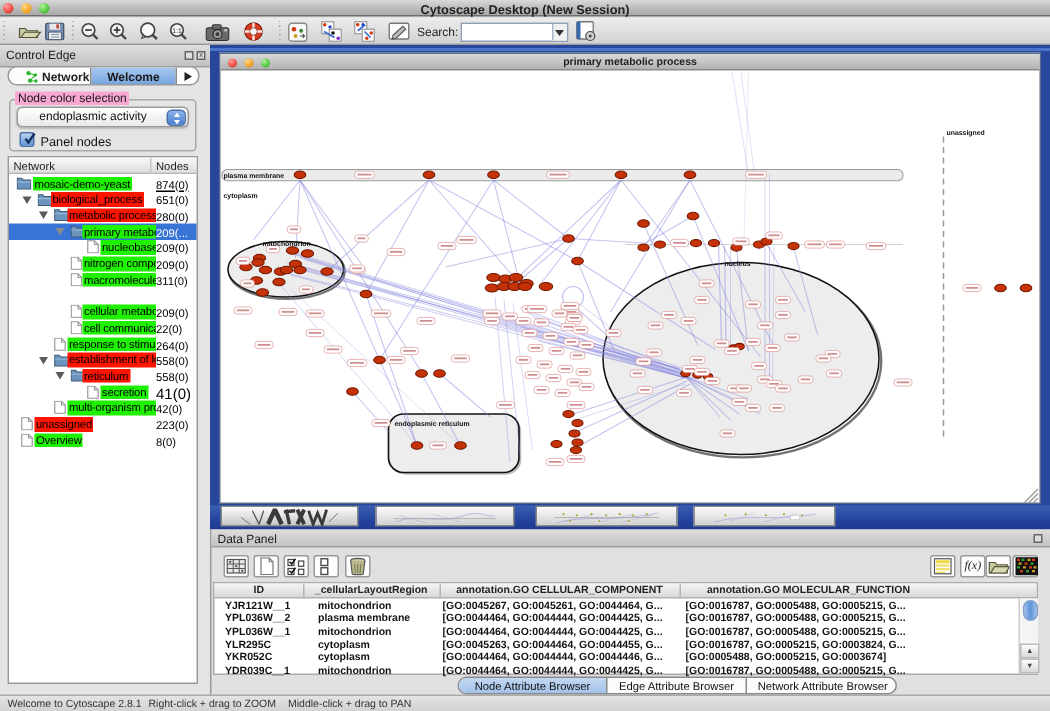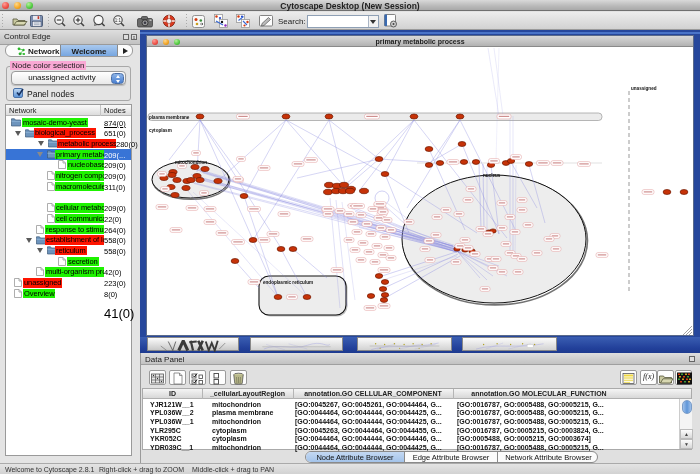--- a/index.html
+++ b/index.html
@@ -139,21 +139,21 @@
   <div class="abs" style="left:54px;top:0;width:58px;height:13px;background:linear-gradient(#a9c9ef,#6d9fdd);border-left:1px solid #8a8a8a;border-right:1px solid #8a8a8a;text-align:center;font-size:8px;font-weight:bold;color:#1a1a1a;line-height:13px;">Welcome</div>
   <div class="abs" style="left:112px;top:0;width:16px;height:13px;">
    <div class="abs" style="left:5px;top:3px;width:0;height:0;border-top:3.5px solid transparent;border-bottom:3.5px solid transparent;border-left:5px solid #222;"></div>
   </div>
  </div>
 
  <div class="abs" style="left:6px;top:36px;width:125px;height:35px;border:1px solid #a8a8a8;border-radius:3px;"></div>
  <div class="abs" style="left:10px;top:31px;background:#f9a8d4;padding:0 2px;font-size:8px;color:#1a1a1a;">Node color selection</div>
 
  <div class="abs" style="left:11px;top:41px;width:115px;height:14px;background:linear-gradient(#ffffff,#e9e9e9);border:1px solid #9a9a9a;border-radius:4px;box-shadow:0 1px 1px rgba(0,0,0,0.18);">
-  <div class="abs" style="left:0;top:1px;width:100px;text-align:center;font-size:8px;color:#111;">unassigned activity</div>
+  <div class="abs" style="left:0;top:1px;width:100px;text-align:center;font-size:8px;color:#111;">endoplasmic activity</div>
   <div class="abs" style="right:1px;top:0.5px;width:13px;height:11.5px;background:linear-gradient(#8db4e8,#4a7fd0);border-radius:3.5px;border:0.5px solid #4a6fa8;">
    <div class="abs" style="left:3.5px;top:1.5px;width:0;height:0;border-left:2.8px solid transparent;border-right:2.8px solid transparent;border-bottom:3.5px solid #fff;"></div>
    <div class="abs" style="left:3.5px;top:6.5px;width:0;height:0;border-left:2.8px solid transparent;border-right:2.8px solid transparent;border-top:3.5px solid #fff;"></div>
   </div>
  </div>
 
  <div class="abs" style="left:13px;top:58px;width:10px;height:10px;background:linear-gradient(#bcd6f2,#5e95d8);border:1px solid #4a72a8;border-radius:2px;">
   <svg class="abs" style="left:0.5px;top:-2px;" width="10" height="11" viewBox="0 0 10 11">
         <path d="M2 5.5 L4 8 L8 2" fill="none" stroke="#16305e" stroke-width="1.6"></path>
       </svg>
@@ -176,21 +176,21 @@
       </div>
       <div class="abs" style="left:0;top:22.7px;width:125px;height:10.7px;">
         <div class="abs" style="left:9px;top:3px;width:0;height:0;border-left:3.5px solid transparent;border-right:3.5px solid transparent;border-top:5px solid #5a5a5a;"></div>
         <svg class="abs" style="left:19px;top:1px;" width="10" height="9" viewBox="0 0 10 9">
 <path d="M0.5 2.5 L0.5 8 L9.5 8 L9.5 2 L4.5 2 L3.5 0.8 L0.5 0.8 Z" fill="#6d94bd" stroke="#3c5a7a" stroke-width="0.7"></path>
 <path d="M0.5 3.4 L9.5 3.4" stroke="#8fb3d6" stroke-width="0.8"></path>
         </svg>
         <div class="abs" style="left:28px;top:0.5px;max-width:70px;overflow:hidden;white-space:nowrap;background:#ff1400;font-size:7.5px;color:#000;padding:0 1px;height:9.5px;letter-spacing:-0.1px;">biological_process</div>
         <div class="abs" style="left:98px;top:1.5px;font-size:7.5px;color:#000;">651(0)</div>
       </div>
-      <div class="abs" style="left:12px;top:33.4px;width:125px;height:10.7px;">
+      <div class="abs" style="left:0;top:33.4px;width:125px;height:10.7px;">
         <div class="abs" style="left:20px;top:3px;width:0;height:0;border-left:3.5px solid transparent;border-right:3.5px solid transparent;border-top:5px solid #5a5a5a;"></div>
         <svg class="abs" style="left:30px;top:1px;" width="10" height="9" viewBox="0 0 10 9">
 <path d="M0.5 2.5 L0.5 8 L9.5 8 L9.5 2 L4.5 2 L3.5 0.8 L0.5 0.8 Z" fill="#6d94bd" stroke="#3c5a7a" stroke-width="0.7"></path>
 <path d="M0.5 3.4 L9.5 3.4" stroke="#8fb3d6" stroke-width="0.8"></path>
         </svg>
         <div class="abs" style="left:39px;top:0.5px;max-width:59px;overflow:hidden;white-space:nowrap;background:#ff1400;font-size:7.5px;color:#000;padding:0 1px;height:9.5px;letter-spacing:-0.1px;">metabolic process</div>
         <div class="abs" style="left:98px;top:1.5px;font-size:7.5px;color:#000;">280(0)</div>
       </div>
       <div class="abs" style="left:0;top:44.1px;width:125px;height:10.7px;background:#3874d6;">
         <div class="abs" style="left:31px;top:3px;width:0;height:0;border-left:3.5px solid transparent;border-right:3.5px solid transparent;border-top:5px solid #8a8a8a;"></div>
@@ -266,21 +266,21 @@
         </svg>
         <div class="abs" style="left:49px;top:0.5px;max-width:49px;overflow:hidden;white-space:nowrap;background:#ff1400;font-size:7.5px;color:#000;padding:0 1px;height:9.5px;letter-spacing:-0.1px;">reticulum</div>
         <div class="abs" style="left:98px;top:1.5px;font-size:7.5px;color:#000;">558(0)</div>
       </div>
       <div class="abs" style="left:0;top:151.1px;width:125px;height:10.7px;">
         <svg class="abs" style="left:52px;top:0.5px;" width="8" height="9" viewBox="0 0 8 9">
 <path d="M0.5 0.5 L5 0.5 L7.5 3 L7.5 8.5 L0.5 8.5 Z" fill="#fff" stroke="#999" stroke-width="0.8"></path>
 <path d="M5 0.5 L5 3 L7.5 3" fill="none" stroke="#999" stroke-width="0.8"></path>
         </svg>
         <div class="abs" style="left:61px;top:0.5px;max-width:37px;overflow:hidden;white-space:nowrap;background:#1ef200;font-size:7.5px;color:#000;padding:0 1px;height:9.5px;letter-spacing:-0.1px;">secretion</div>
-        <div class="abs" style="left:98px;top:1.5px;font-size:13px;color:#000;margin-top:48px;">41(0)</div>
+        <div class="abs" style="left:98px;top:1.5px;font-size:10px;color:#000;">41(0)</div>
       </div>
       <div class="abs" style="left:0;top:161.8px;width:125px;height:10.7px;">
         <svg class="abs" style="left:30px;top:0.5px;" width="8" height="9" viewBox="0 0 8 9">
 <path d="M0.5 0.5 L5 0.5 L7.5 3 L7.5 8.5 L0.5 8.5 Z" fill="#fff" stroke="#999" stroke-width="0.8"></path>
 <path d="M5 0.5 L5 3 L7.5 3" fill="none" stroke="#999" stroke-width="0.8"></path>
         </svg>
         <div class="abs" style="left:39px;top:0.5px;max-width:59px;overflow:hidden;white-space:nowrap;background:#1ef200;font-size:7.5px;color:#000;padding:0 1px;height:9.5px;letter-spacing:-0.1px;">multi-organism pro</div>
         <div class="abs" style="left:98px;top:1.5px;font-size:7.5px;color:#000;">42(0)</div>
       </div>
       <div class="abs" style="left:0;top:172.5px;width:125px;height:10.7px;">

